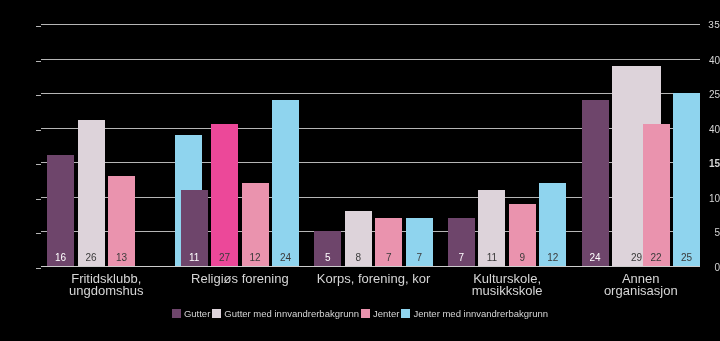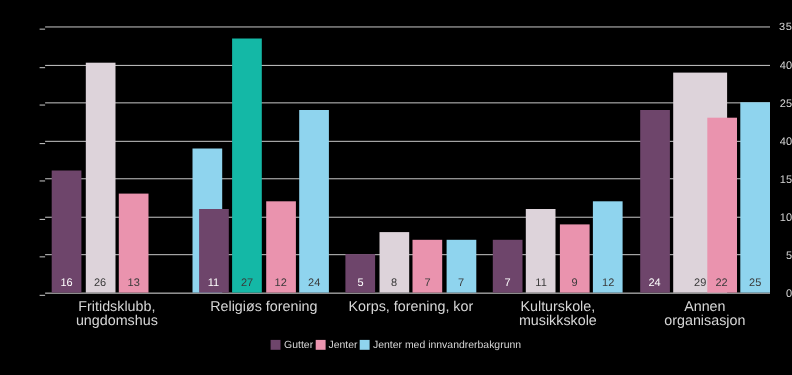--- a/index.html
+++ b/index.html
@@ -132,33 +132,33 @@
       <div class="gridline" style="top: 207.429px;"></div>
       <div class="gridline" style="top: 172.857px;"></div>
       <div class="gridline" style="top: 138.286px;"></div>
       <div class="gridline" style="top: 103.714px;"></div>
       <div class="gridline" style="top: 69.1429px;"></div>
       <div class="gridline" style="top: 34.5714px;"></div>
       <div class="gridline" style="top: 0px;"></div>
       <div class="bar" style="left: 6px; width: 27px; height: 110.629px; background: rgb(110, 69, 107);">
         <span class="bar-value val-dark">16</span>
       </div>
-      <div class="bar" style="left: 36.5px; width: 27px; height: 209px; background: rgb(221, 211, 218);">
+      <div class="bar" style="left: 36.5px; width: 27px; height: 146px; background: rgb(221, 211, 218);">
         <span class="bar-value val-light">26</span>
       </div>
       <div class="bar" style="left: 67px; width: 27px; height: 89.8857px; background: rgb(234, 147, 174);">
         <span class="bar-value val-light">13</span>
       </div>
       <div class="bar" style="left: 97.5px; width: 27px; height: 131.371px; background: rgb(143, 212, 238); margin-left: 36px;">
         <span class="bar-value val-light">19</span>
       </div>
       <div class="bar" style="left: 139.625px; width: 27px; height: 76.0571px; background: rgb(110, 69, 107);">
         <span class="bar-value val-dark">11</span>
       </div>
-      <div class="bar" style="left: 170.125px; width: 27px; height: 231px; background: #14b8a6;">
+      <div class="bar" style="left: 170.125px; width: 27px; height: 142px; background: #ec4899;">
         <span class="bar-value val-light">27</span>
       </div>
       <div class="bar" style="left: 200.625px; width: 27px; height: 82.9714px; background: rgb(234, 147, 174);">
         <span class="bar-value val-light">12</span>
       </div>
       <div class="bar" style="left: 231.125px; width: 27px; height: 165.943px; background: rgb(143, 212, 238);">
         <span class="bar-value val-light">24</span>
       </div>
       <div class="bar" style="left: 273.25px; width: 27px; height: 34.5714px; background: rgb(110, 69, 107);">
         <span class="bar-value val-dark">5</span>
@@ -183,21 +183,21 @@
       </div>
       <div class="bar" style="left: 498.375px; width: 27px; height: 82.9714px; background: rgb(143, 212, 238);">
         <span class="bar-value val-light">12</span>
       </div>
       <div class="bar" style="left: 540.5px; width: 27px; height: 165.943px; background: rgb(110, 69, 107);">
         <span class="bar-value val-dark">24</span>
       </div>
       <div class="bar" style="left: 571px; width: 49px; height: 200.514px; background: rgb(221, 211, 218);">
         <span class="bar-value val-light">29</span>
       </div>
-      <div class="bar" style="left: 601.5px; width: 27px; height: 159px; background: rgb(234, 147, 174);">
+      <div class="bar" style="left: 601.5px; width: 27px; height: 142px; background: rgb(234, 147, 174);">
         <span class="bar-value val-light">22</span>
       </div>
       <div class="bar" style="left: 632px; width: 27px; height: 172.857px; background: rgb(143, 212, 238);">
         <span class="bar-value val-light">25</span>
       </div>
     </div>
   <div id="cat-labels">
       <div class="cat-label" style="left: 19px; width: 174.5px; top: 273px;">Fritidsklubb,
 ungdomshus</div>
       <div class="cat-label" style="left: 152.625px; width: 174.5px; top: 273px;">Religiøs forening</div>
@@ -207,36 +207,40 @@
       <div class="cat-label" style="left: 553.5px; width: 174.5px; top: 273px;">Annen
 organisasjon</div>
     </div>
 
   <div class="legend" id="legend">
       <div class="legend-item">
         <span class="legend-swatch" style="background: rgb(110, 69, 107);"></span>
         <span class="legend-text">Gutter</span>
       </div>
       <div class="legend-item">
+        <span class="legend-swatch" style="background: rgb(221, 211, 218);"></span>
+        <span class="legend-text">Gutter med innvandrerbakgrunn</span>
+      </div>
+      <div class="legend-item">
         <span class="legend-swatch" style="background: rgb(234, 147, 174);"></span>
         <span class="legend-text">Jenter</span>
       </div>
       <div class="legend-item">
         <span class="legend-swatch" style="background: rgb(143, 212, 238);"></span>
         <span class="legend-text">Jenter med innvandrerbakgrunn</span>
       </div>
     </div>
 
 <div class="tick-label" style="top: 263px;">0</div>
     <div class="tick-stub" style="top: 268px;"></div>
     <div class="tick-label" style="top: 228.429px;">5</div>
     <div class="tick-stub" style="top: 233.429px;"></div>
     <div class="tick-label" style="top: 193.857px;">10</div>
     <div class="tick-stub" style="top: 198.857px;"></div>
-    <div class="tick-label" style="top: 159.286px;">15</div>
+    <div class="tick-label" style="top: 159.286px; font-weight: bold;">15</div>
     <div class="tick-stub" style="top: 164.286px;"></div>
     <div class="tick-label" style="top: 124.714px;">40</div>
     <div class="tick-stub" style="top: 129.714px;"></div>
     <div class="tick-label" style="top: 90.1429px;">25</div>
     <div class="tick-stub" style="top: 95.1429px;"></div>
     <div class="tick-label" style="top: 55.5714px;">40</div>
     <div class="tick-stub" style="top: 60.5714px;"></div>
     <div class="tick-label" style="top: 21px; font-family: Liberation Mono, monospace;">35</div>
     <div class="tick-stub" style="top: 26px;"></div>
   </div>

